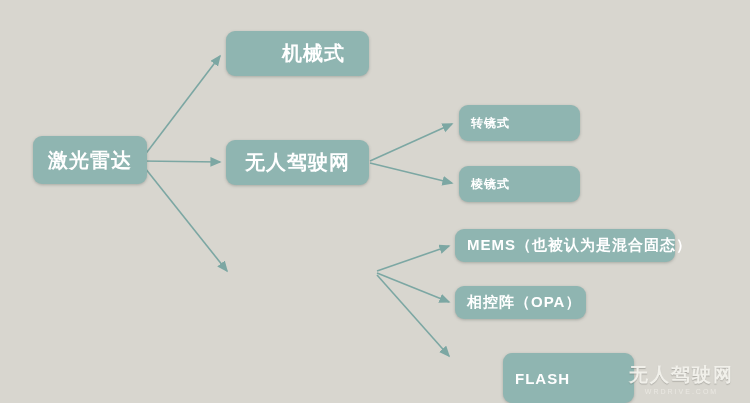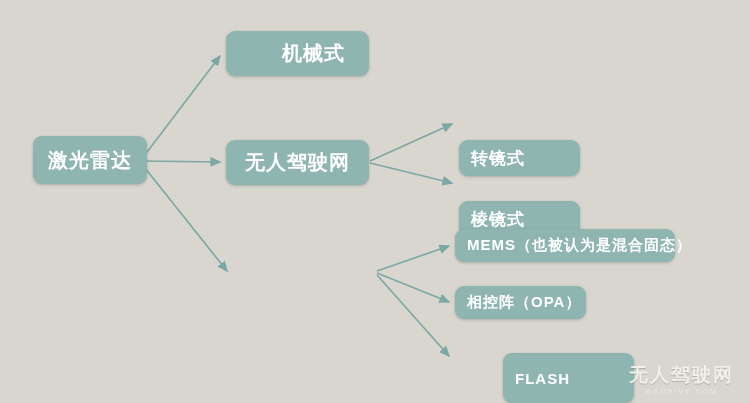--- a/index.html
+++ b/index.html
@@ -33,21 +33,21 @@
     border-radius:9px;
     display:flex;
     align-items:center;
     justify-content:center;
     box-shadow:0 1px 3px rgba(80,90,86,0.35);
     letter-spacing:1px;
     box-sizing:border-box;
     white-space:nowrap;
   }
   .node.big{ font-size:20px; }
-  .node.mid{ font-size:17px;margin-top:35px; }
+  .node.mid{ font-size:12px; }
   .node.small{ font-size:15px; }
   .node.left-align{
     justify-content:flex-start;
     padding-left:12px;
   }
   
   .n-root   { left:33px;  top:136px; width:114px; height:48px; }
   .n-mech   { left:226px; top:31px;  width:143px; height:45px;padding-left:32px; }
   .n-hybrid { left:226px; top:140px; width:143px; height:45px; }
   .n-solid  { left:233px; top:251px; width:143px; height:45px; }

